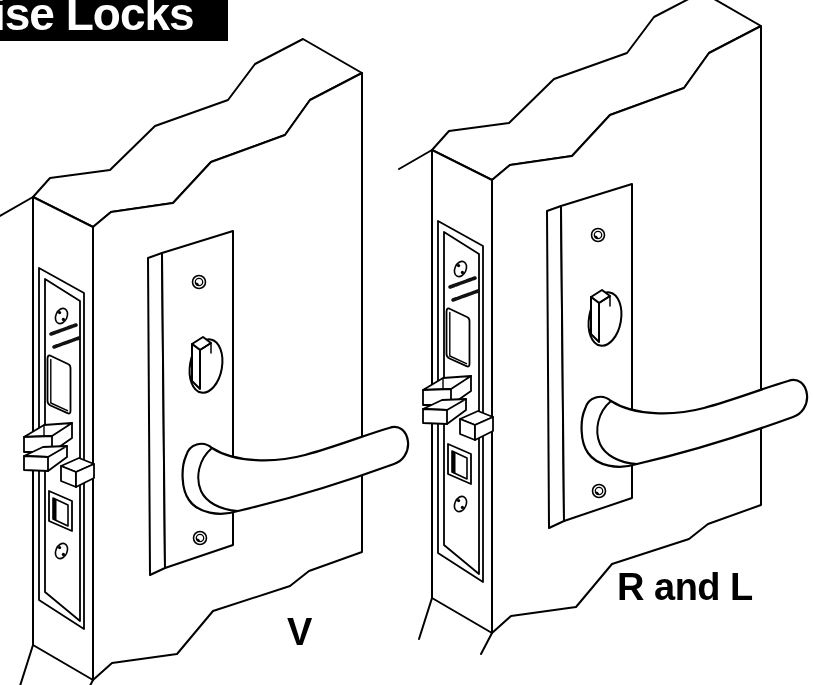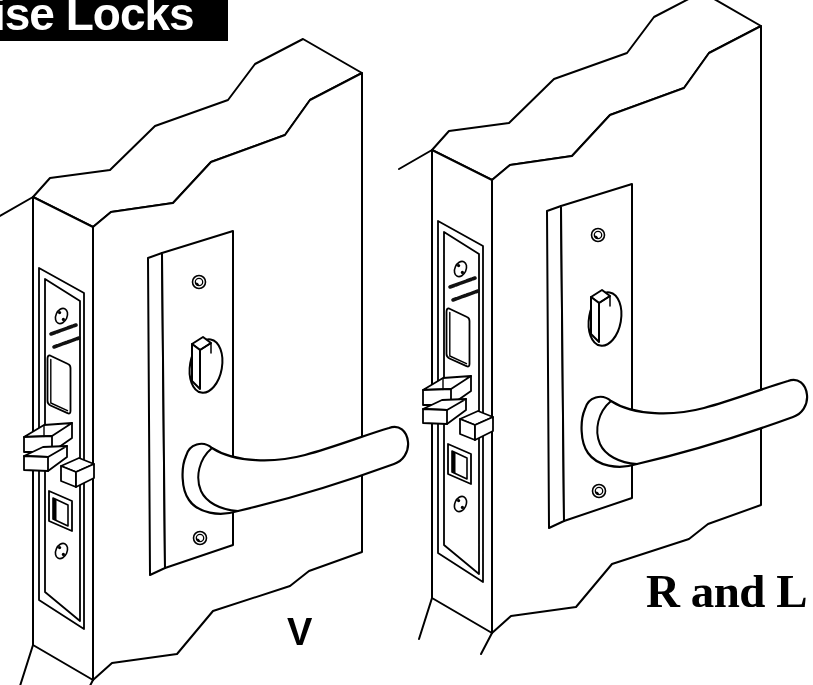--- a/index.html
+++ b/index.html
@@ -23,21 +23,21 @@
     letter-spacing:-1px;color:#ffffff;white-space:nowrap;
     font-family:"Liberation Sans", sans-serif;
   }
   .label{
     position:absolute;
     font-weight:bold;color:#000000;line-height:1;
     font-family:"Liberation Sans", sans-serif;
     white-space:nowrap;
   }
   .label-v{left:287px;top:613px;font-size:38px;}
-  .label-rl{left:646px;top:568px;font-size:47px;letter-spacing:-0.5px;font-family:Liberation Serif, serif;}
+  .label-rl{left:617px;top:568px;font-size:38px;letter-spacing:-0.5px;}
 </style>
 </head>
 <body>
 
 <div class="canvas">
 
   <svg width="813" height="685" viewBox="0 0 813 685">
     <defs>
       <g id="lock" stroke="#000" fill="none" stroke-width="2" stroke-linejoin="round" stroke-linecap="round">
 

